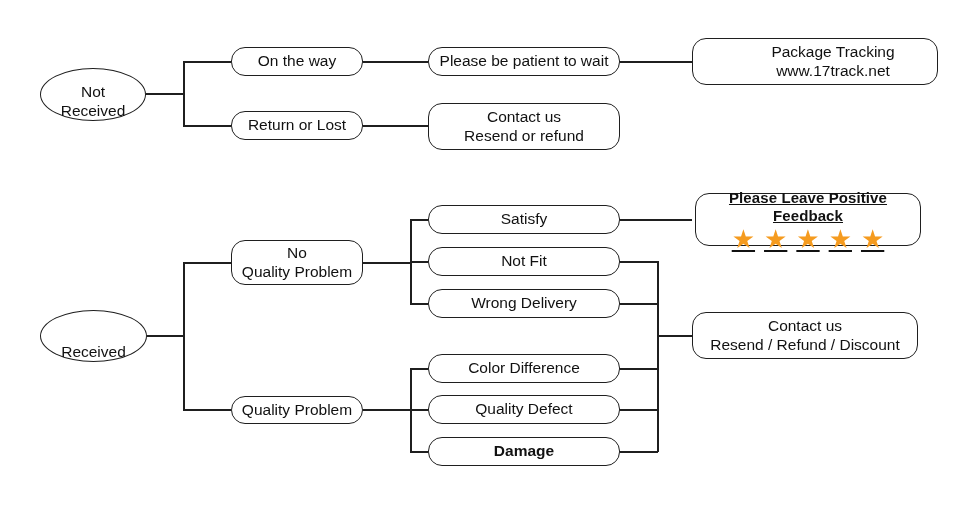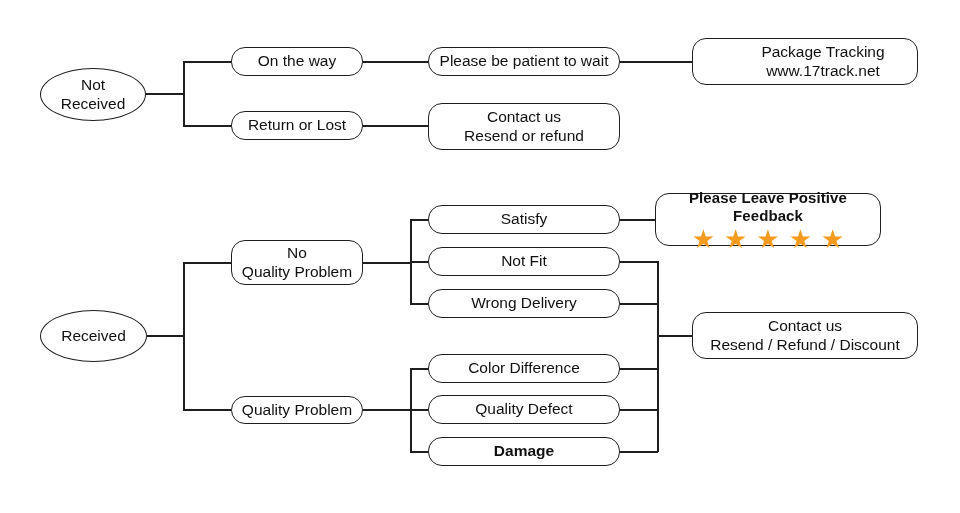--- a/index.html
+++ b/index.html
@@ -39,20 +39,21 @@
     color: #111111;
     background: #ffffff;
     border: 1.6px solid #1f1f1f;
     line-height: 1.18;
   }
   .rbox {
     border-radius: 14px;
   }
   .ellipse {
     border-radius: 50%;
+    align-items: flex-end;
   }
   .node .txt {
     display: block;
     white-space: pre-line;
     padding: 0 6px;
   }
 
   
   .fs-term   { font-size: 15.5px; }
   .fs-box    { font-size: 15.5px; }
@@ -106,21 +107,21 @@
   <div class="node rbox fs-box" style="left: 428px; top: 47px; width: 192px; height: 29px; border-color: rgb(31, 31, 31); color: rgb(17, 17, 17);">
     <span class="txt">Please be patient to wait</span>
   </div>
   <div class="node rbox fs-box" style="left: 428px; top: 103px; width: 192px; height: 47px; border-color: rgb(31, 31, 31); color: rgb(17, 17, 17);">
     <span class="txt">Contact us
 Resend or refund</span>
   </div>
 
   <div class="line h" style="left: 620px; top: 61px; width: 72px; background: rgb(31, 31, 31);"></div>
 
-  <div class="node rbox fs-box" style="left: 692px; top: 38px; width: 226px; height: 47px; border-color: rgb(31, 31, 31); color: rgb(17, 17, 17); padding-left: 36px;">
+  <div class="node rbox fs-box" style="left: 692px; top: 38px; width: 246px; height: 47px; border-color: rgb(31, 31, 31); color: rgb(17, 17, 17); padding-left: 36px;">
     <span class="txt">Package Tracking
 www.17track.net</span>
   </div>
 
   <div class="node ellipse fs-term" style="left: 40px; top: 310px; width: 107px; height: 52px; border-color: rgb(31, 31, 31); color: rgb(17, 17, 17);">
     <span class="txt">Received</span>
   </div>
 
   <div class="line h" style="left: 147px; top: 335px; width: 37px; background: rgb(31, 31, 31);"></div>
 
@@ -172,21 +173,21 @@
   <div class="line h" style="left: 620px; top: 219px; width: 72px; background: rgb(31, 31, 31);"></div>
 
   <div class="line h" style="left: 620px; top: 261px; width: 38px; background: rgb(31, 31, 31);"></div>
   <div class="line h" style="left: 620px; top: 303px; width: 38px; background: rgb(31, 31, 31);"></div>
   <div class="line h" style="left: 620px; top: 368px; width: 38px; background: rgb(31, 31, 31);"></div>
   <div class="line h" style="left: 620px; top: 409px; width: 38px; background: rgb(31, 31, 31);"></div>
   <div class="line h" style="left: 620px; top: 451px; width: 38px; background: rgb(31, 31, 31);"></div>
   <div class="line v" style="left: 657px; top: 261px; height: 191px; background: rgb(31, 31, 31);"></div>
   <div class="line h" style="left: 657px; top: 335px; width: 35px; background: rgb(31, 31, 31);"></div>
 
-  <div class="node rbox feedback" style="left: 655px; top: 193px; width: 226px; height: 53px; border-color: rgb(31, 31, 31); color: rgb(17, 17, 17);">
+  <div class="node rbox feedback" style="left: 695px; top: 193px; width: 226px; height: 53px; border-color: rgb(31, 31, 31); color: rgb(17, 17, 17); text-decoration: underline;">
     <span class="txt fs-feed">Please Leave Positive Feedback</span>
     <span class="stars">
       <span class="star" style="color: rgb(245, 155, 31);">★</span>
       <span class="star" style="color: rgb(245, 155, 31);">★</span>
       <span class="star" style="color: rgb(245, 155, 31);">★</span>
       <span class="star" style="color: rgb(245, 155, 31);">★</span>
       <span class="star" style="color: rgb(245, 155, 31);">★</span>
     </span>
   </div>
 

